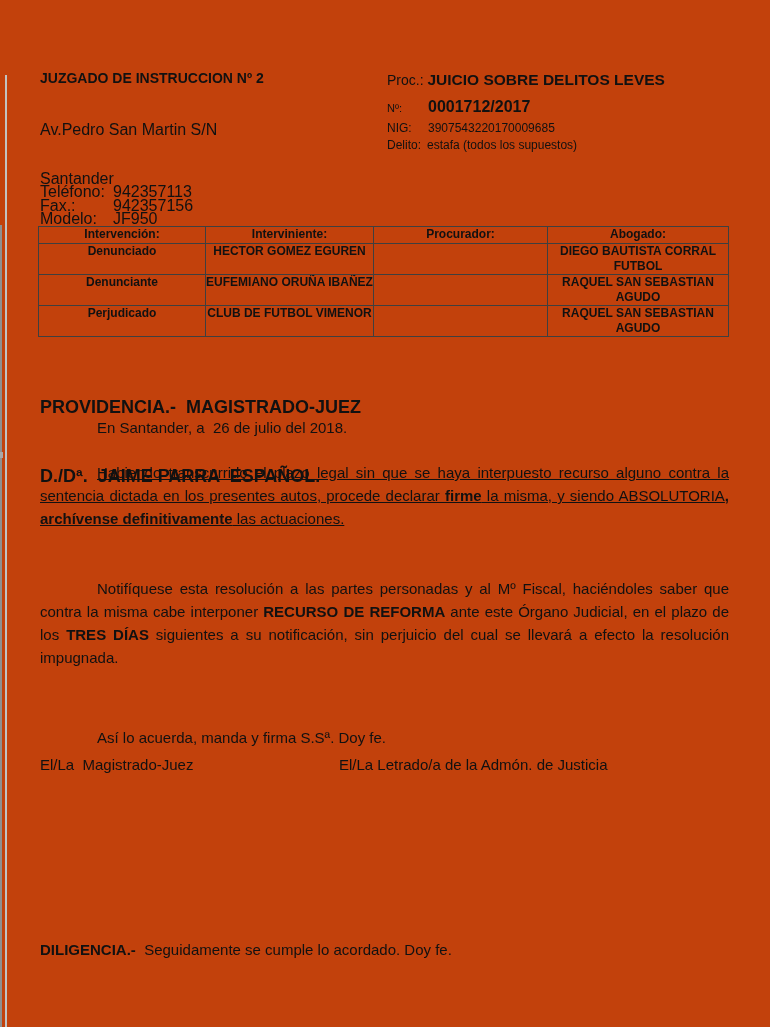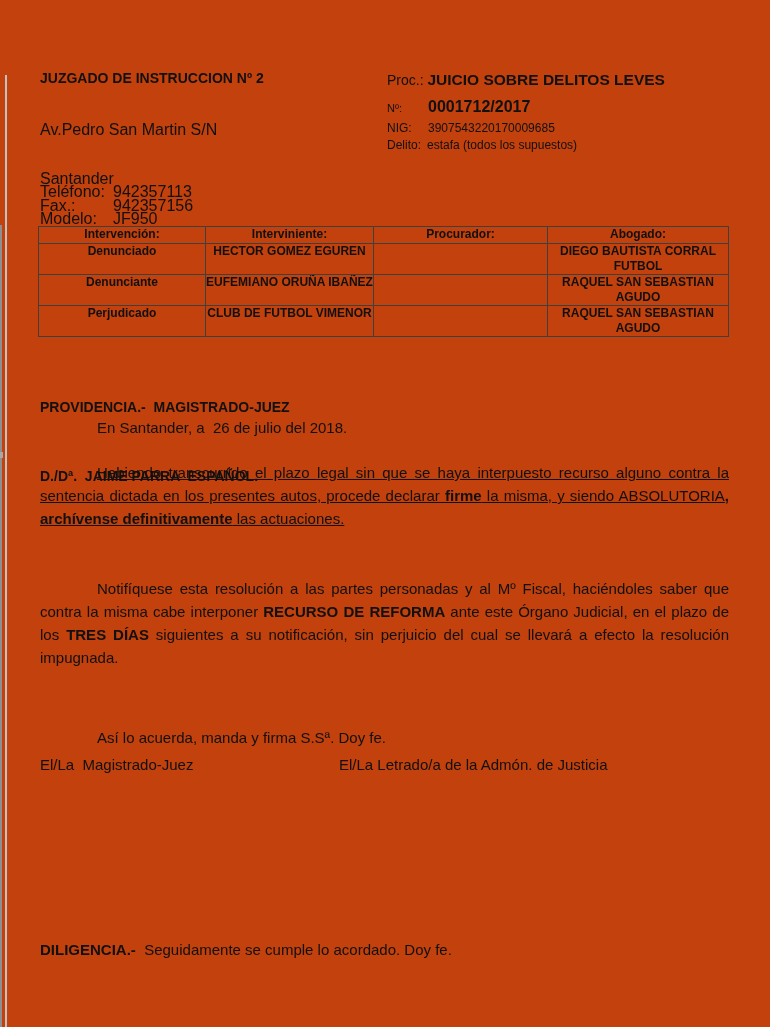--- a/index.html
+++ b/index.html
@@ -55,21 +55,21 @@
   }
   .parties-table th { height: 16px; }
   .parties-table td { height: 30px; }
   .col-intervencion { width: 167px; }
   .col-interviniente { width: 168px; }
   .col-procurador { width: 174px; }
   .col-abogado { width: 181px; }
 
   
   .body-block { position: absolute; left: 40px; width: 689px; font-size: 15px; line-height: 23px; }
-  .heading { top: 350px; font-weight: bold; font-size: 14px; white-space: pre-wrap; }
+  .heading { top: 350px; font-weight: bold; font-size: 18px; white-space: pre-wrap; }
   .date-line { top: 416px; text-indent: 57px; white-space: pre-wrap; }
   .para { text-align: justify; text-indent: 57px; }
   .para-firmeza { top: 461px; text-decoration: underline; }
   .para-recurso { top: 577px; }
   .closing-line { top: 726px; text-indent: 57px; white-space: pre-wrap; }
   .signature-row { top: 753px; }
   .signature-right { position: absolute; left: 299px; top: 0; white-space: pre-wrap; }
   .signature-left { white-space: pre-wrap; }
   .diligencia { top: 938px; white-space: pre-wrap; }
   .b { font-weight: bold; }

